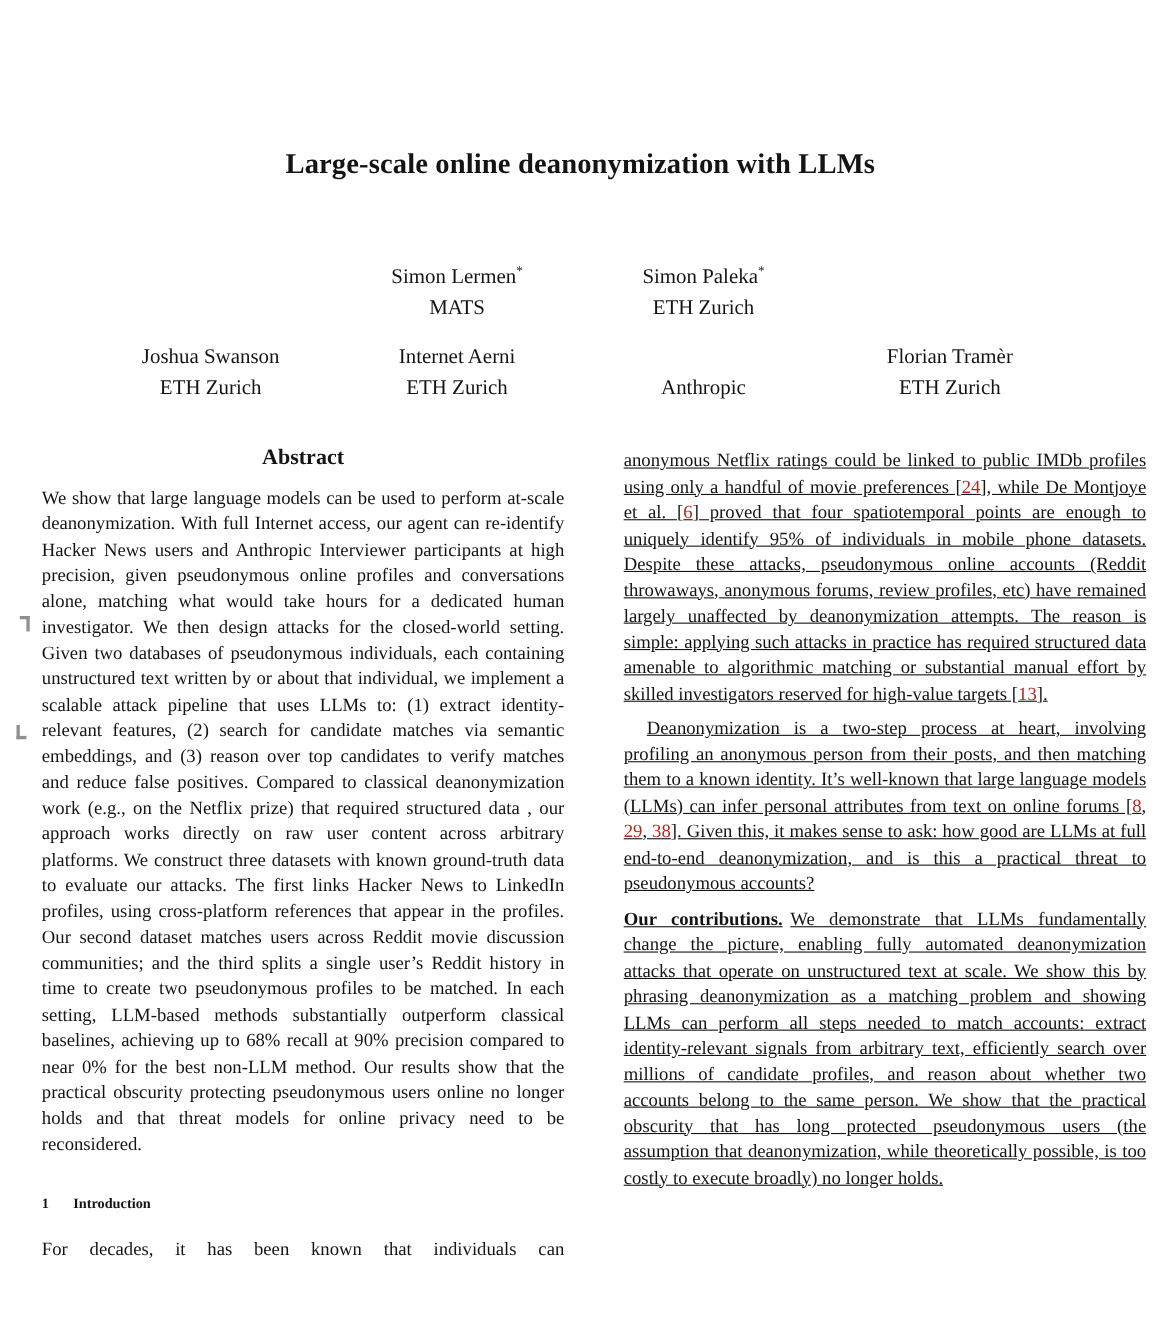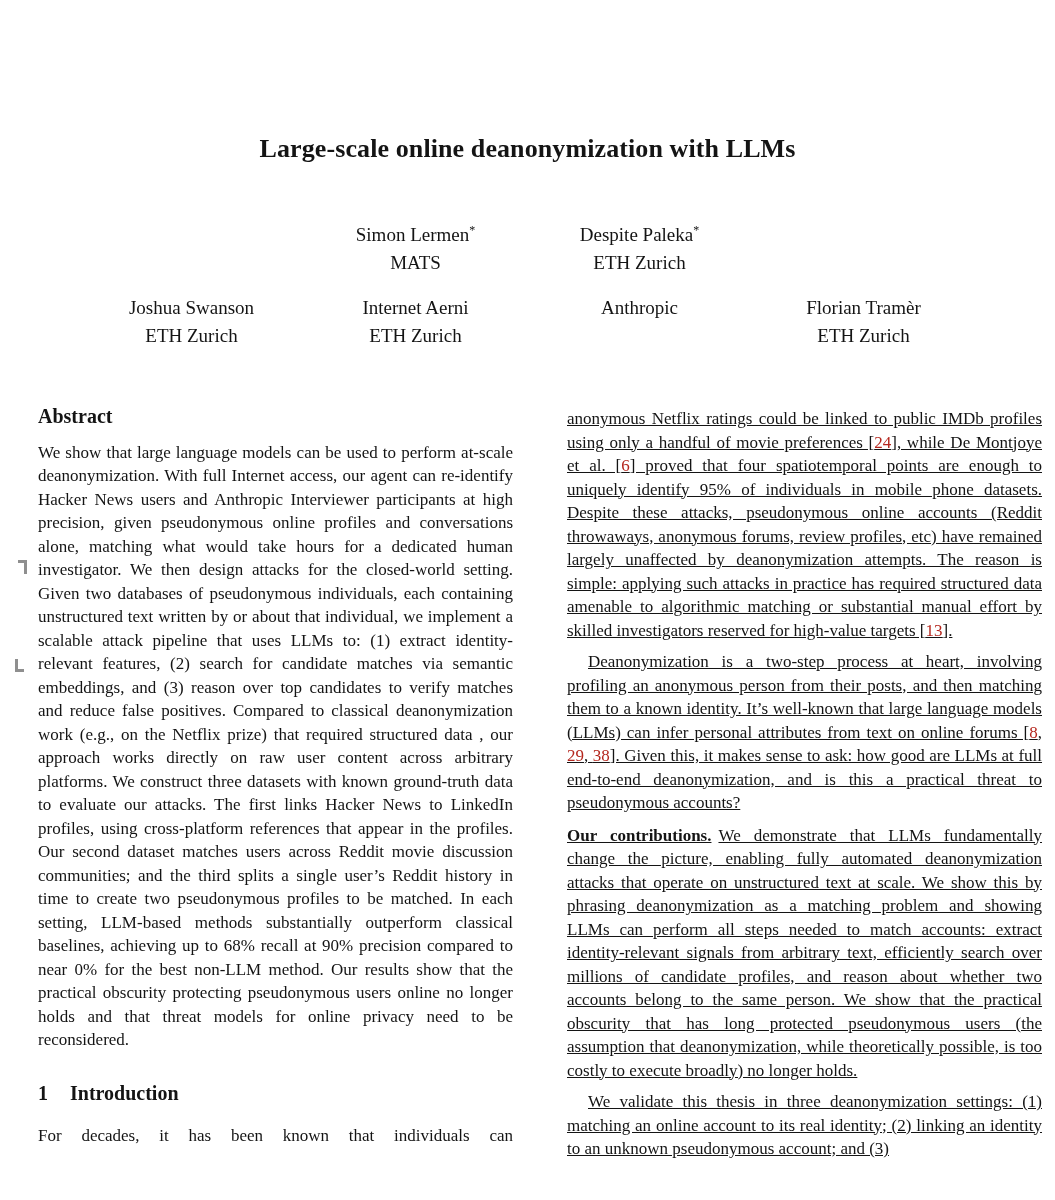--- a/index.html
+++ b/index.html
@@ -15,49 +15,50 @@
 
   .paper-title {
     position: absolute;
     top: 134px; left: 0; right: 0;
     text-align: center;
     font-size: 26px;
     font-weight: bold;
     letter-spacing: 0.1px;
   }
 
-  .authors { position: absolute; top: 216px; left: 0; right: 0; }
+  .authors { position: absolute; top: 232px; left: 0; right: 0; }
   .authors-row { display: flex; justify-content: center; }
-  .authors-row.second { margin-top: 18px; }
+  .authors-row.second { margin-top: 18px; align-items: flex-end; }
   .author-cell { width: 224px; text-align: center; }
   .author-name { font-size: 19px; line-height: 28px; }
   .author-name sup { font-size: 12px; }
   .author-affiliation { font-size: 19px; line-height: 27px; }
 
   .col {
     position: absolute;
     top: 405px;
     width: 475px;
     bottom: 0;
     font-size: 17px;
     line-height: 23.5px;
     text-align: justify;
   }
   .col-left  { left: 38px; }
   .col-right { left: 567px; padding-top: 2px; text-decoration: underline; }
 
   .abstract-heading {
     font-size: 20px;
     font-weight: bold;
+    text-align: center;
     margin-bottom: 12px;
   }
   .abstract-text { text-align: justify; }
 
   .section-heading {
-    font-size: 20px;
+    font-size: 13px;
     font-weight: bold;
     margin-top: 30px;
     text-align: left;
   }
   .section-number { display: inline-block; margin-right: 22px; }
 
   .intro-paragraph {
     margin-top: 19px;
     text-align: justify;
     text-align-last: justify;
@@ -92,21 +93,21 @@
 
   <h1 class="paper-title">Large-scale online deanonymization with LLMs</h1>
 
   <div class="authors">
     <div class="authors-row first">
       <div class="author-cell">
         <div class="author-name"><span>Simon Lermen</span><sup>*</sup></div>
         <div class="author-affiliation">MATS</div>
       </div>
       <div class="author-cell">
-        <div class="author-name"><span>Despite Paleka</span><sup>*</sup></div>
+        <div class="author-name"><span>Simon Paleka</span><sup>*</sup></div>
         <div class="author-affiliation">ETH Zurich</div>
       </div>
     </div>
     <div class="authors-row second">
       <div class="author-cell">
         <div class="author-name">Joshua Swanson</div>
         <div class="author-affiliation">ETH Zurich</div>
       </div>
       <div class="author-cell">
         <div class="author-name">Internet Aerni</div>
@@ -128,19 +129,18 @@
     <h2 class="section-heading">
       <span class="section-number">1</span><span>Introduction</span>
     </h2>
     <p class="intro-paragraph">For decades, it has been known that individuals can</p>
   </div>
 
   <div class="col col-right">
     <p class="rc-paragraph"><span class="seg-t">anonymous Netflix ratings could be linked to public IMDb profiles using only a handful of movie preferences [</span><span class="seg-cite">24</span><span class="seg-t">], while De Montjoye et al. [</span><span class="seg-cite">6</span><span class="seg-t">] proved that four spatiotemporal points are enough to uniquely identify 95% of individuals in mobile phone datasets. Despite these attacks, pseudonymous online accounts (Reddit throwaways, anonymous forums, review profiles, etc) have remained largely unaffected by deanonymization attempts. The reason is simple: applying such attacks in practice has required structured data amenable to algorithmic matching or substantial manual effort by skilled investigators reserved for high-value targets [</span><span class="seg-cite">13</span><span class="seg-t">].</span></p>
     <p class="rc-paragraph indented"><span class="seg-t">Deanonymization is a two-step process at heart, involving profiling an anonymous person from their posts, and then matching them to a known identity. It’s well-known that large language models (LLMs) can infer personal attributes from text on online forums [</span><span class="seg-cite">8</span><span class="seg-t">, </span><span class="seg-cite">29</span><span class="seg-t">, </span><span class="seg-cite">38</span><span class="seg-t">]. Given this, it makes sense to ask: how good are LLMs at full end-to-end deanonymization, and is this a practical threat to pseudonymous accounts?</span></p>
     <p class="rc-paragraph contributions"><span class="seg-b">Our contributions.</span><span class="seg-t">We demonstrate that LLMs fundamentally change the picture, enabling fully automated deanonymization attacks that operate on unstructured text at scale. We show this by phrasing deanonymization as a matching problem and showing LLMs can perform all steps needed to match accounts: extract identity-relevant signals from arbitrary text, efficiently search over millions of candidate profiles, and reason about whether two accounts belong to the same person. We show that the practical obscurity that has long protected pseudonymous users (the assumption that deanonymization, while theoretically possible, is too costly to execute broadly) no longer holds.</span></p>
-    <p class="rc-paragraph indented"><span class="seg-t">We validate this thesis in three deanonymization settings: (1) matching an online account to its real identity; (2) linking an identity to an unknown pseudonymous account; and (3)</span></p>
   </div>
 
   <div class="margin-artifact-top"></div>
   <div class="margin-artifact-bottom"></div>
 
 </div>
 
 </body></html>

